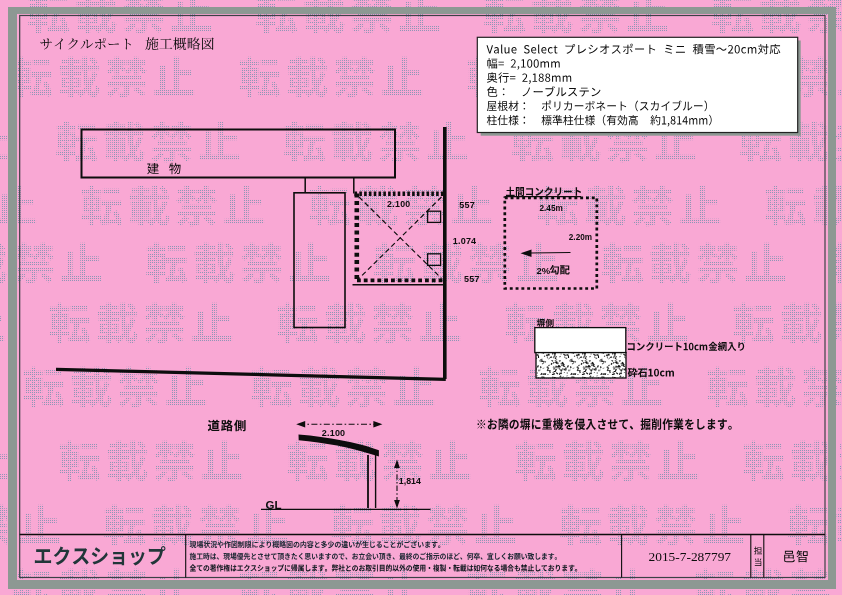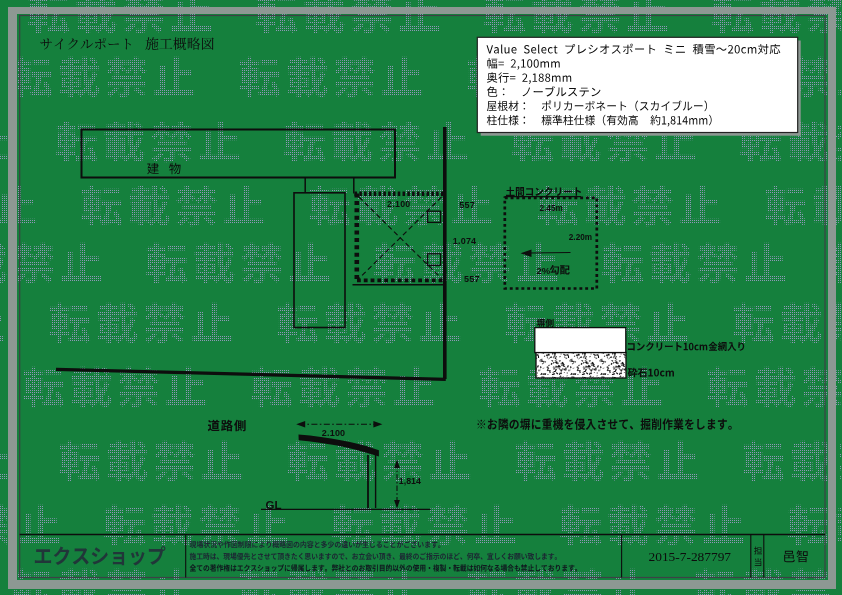--- a/index.html
+++ b/index.html
@@ -1,14 +1,14 @@
 <!DOCTYPE html>
 <html><head><meta charset="utf-8"><title>施工概略図</title><style>
 html,body{margin:0;padding:0;background:#fff}
-#page{position:relative;width:842px;height:595px;background:#15803d;overflow:hidden;font-family:"Liberation Sans",sans-serif}
+#page{position:relative;width:842px;height:595px;background:#f9a8d4;overflow:hidden;font-family:"Liberation Sans",sans-serif}
 </style></head><body>
 
 <div id="page">
 <svg width="842" height="595" viewBox="0 0 842 595" xmlns="http://www.w3.org/2000/svg">
 <defs>
 <pattern id="dotp" width="2" height="2" patternUnits="userSpaceOnUse">
           <rect width="2" height="2" fill="#000"></rect>
           <rect x="0" y="0" width="1.02" height="1.02" fill="#fff"></rect>
         </pattern>
         <mask id="dotmask">

